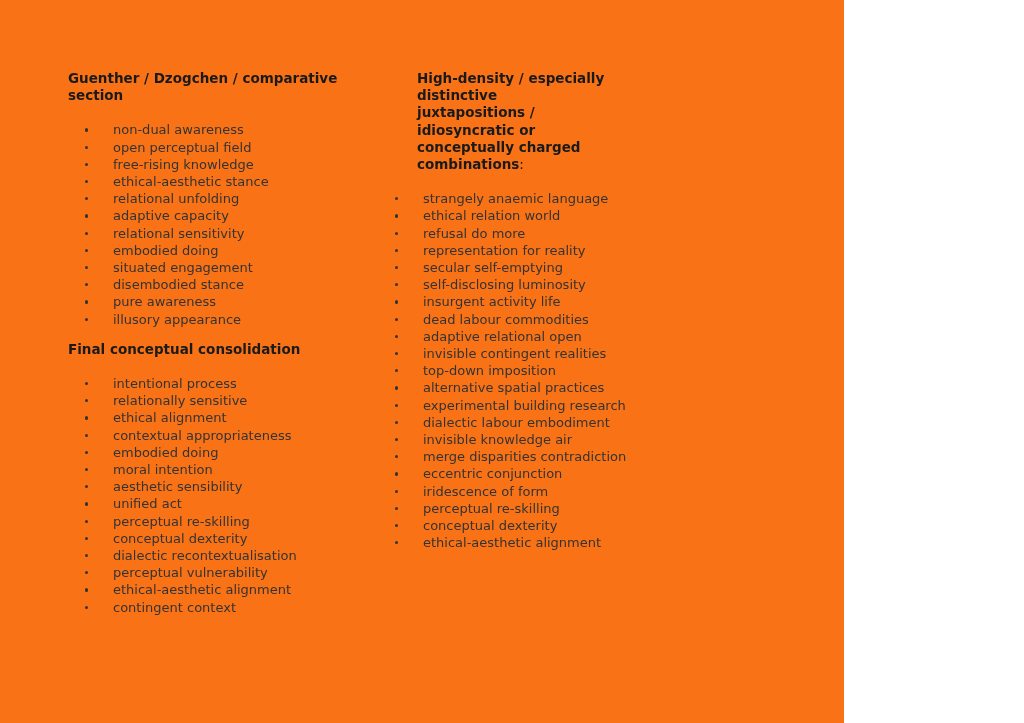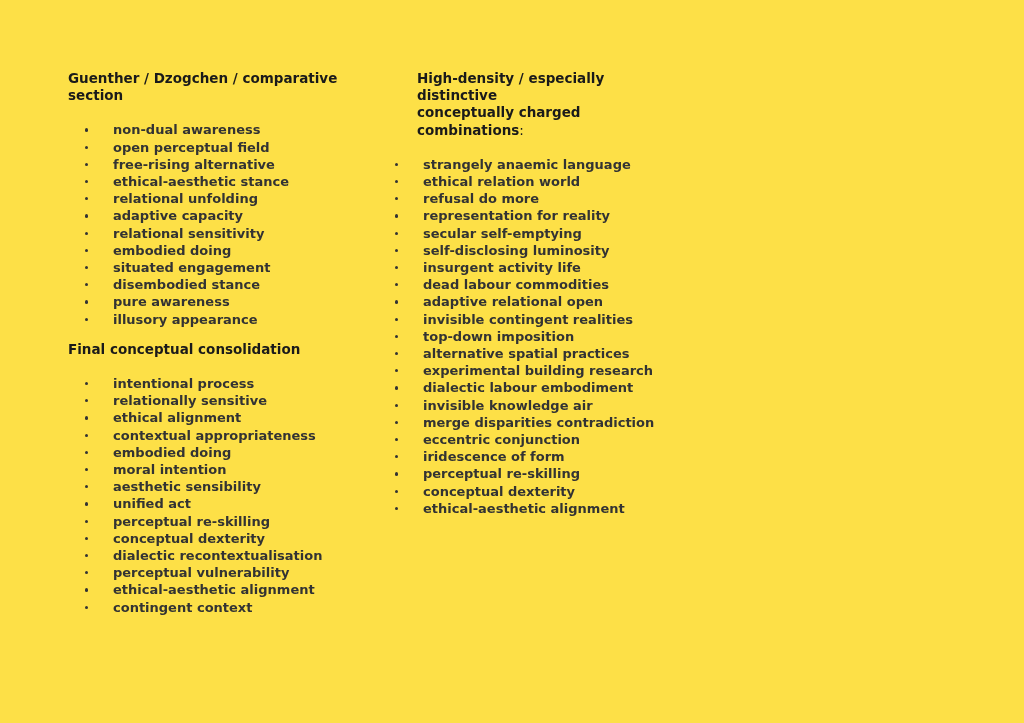--- a/index.html
+++ b/index.html
@@ -8,23 +8,23 @@
     background: #ffffff;
   }
   body {
     width: 1024px;
     height: 723px;
     overflow: hidden;
     font-family: "DejaVu Sans", "Liberation Sans", sans-serif;
   }
   .page {
     position: relative;
-    width: 1024px;
+    width: 844px;
     height: 723px;
-    background: #fde047;
+    background: #f97316;
   }
   .col {
     position: absolute;
     top: 70px;
   }
   .col-left  { left: 68px;  width: 300px; }
   .col-right { left: 378px; width: 245px; }
 
   .heading {
     font-weight: 700;
@@ -37,21 +37,20 @@
 
   .heading.second { margin-top: 13px; }
 
   ul.bullets {
     list-style: none;
     margin: 17px 0 0 0;
     padding: 0;
     font-size: 13px;
     line-height: 17.2px;
     color: #333333;
-    font-weight: bold;
   }
   ul.bullets li {
     position: relative;
     padding-left: 45px;
     white-space: nowrap;
   }
   ul.bullets li::before {
     content: "";
     position: absolute;
     left: 17px;
@@ -67,21 +66,21 @@
 
 <div class="page">
 
   <div class="col col-left">
 
     <div class="heading">Guenther / Dzogchen / comparative section</div>
 
     <ul class="bullets">
         <li><span>non-dual awareness</span></li>
         <li><span>open perceptual field</span></li>
-        <li><span>free-rising alternative</span></li>
+        <li><span>free-rising knowledge</span></li>
         <li><span>ethical-aesthetic stance</span></li>
         <li><span>relational unfolding</span></li>
         <li><span>adaptive capacity</span></li>
         <li><span>relational sensitivity</span></li>
         <li><span>embodied doing</span></li>
         <li><span>situated engagement</span></li>
         <li><span>disembodied stance</span></li>
         <li><span>pure awareness</span></li>
         <li><span>illusory appearance</span></li>
       </ul>
@@ -104,20 +103,21 @@
         <li><span>ethical-aesthetic alignment</span></li>
         <li><span>contingent context</span></li>
       </ul>
 
   </div>
 
   <div class="col col-right">
 
     <div class="heading">
       <span class="hline">High-density / especially distinctive</span>
+      <span class="hline">juxtapositions / idiosyncratic or</span>
       <span class="hline"><span>conceptually charged combinations</span><span class="colon">:</span></span>
     </div>
 
     <ul class="bullets">
         <li><span>strangely anaemic language</span></li>
         <li><span>ethical relation world</span></li>
         <li><span>refusal do more</span></li>
         <li><span>representation for reality</span></li>
         <li><span>secular self-emptying</span></li>
         <li><span>self-disclosing luminosity</span></li>

